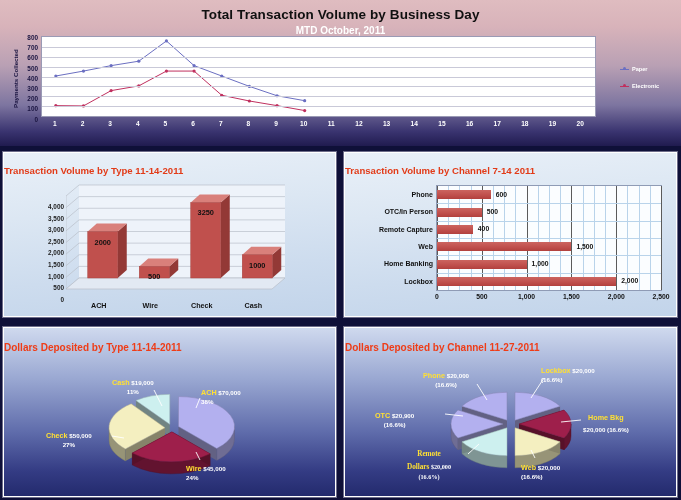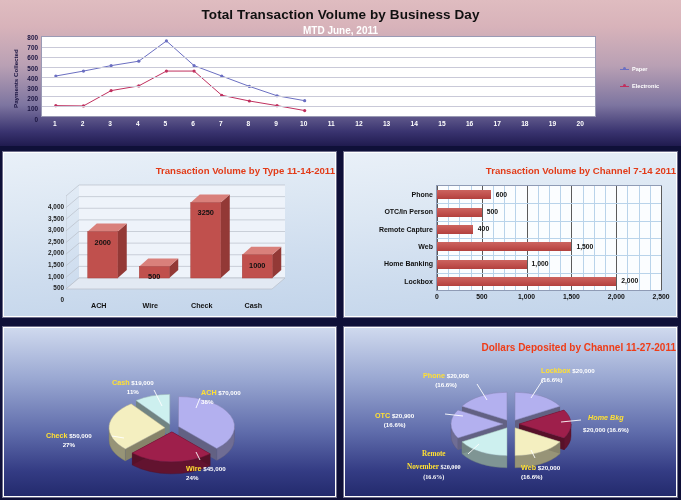--- a/index.html
+++ b/index.html
@@ -57,21 +57,21 @@
     box-shadow:0 0 0 1px #6d6d8a;
   }
   .panel-bars{background:linear-gradient(175deg,#e9f0f8 0%,#dce7f3 35%,#cddcee 70%,#c2d4ea 100%);}
   .panel-pie{background:linear-gradient(180deg,#cfd9ee 0%,#9aa8d2 30%,#5f6cab 62%,#343c84 85%,#232a6d 100%);}
   #p-tl{left:3px;  top:152px;width:333px;height:165px;}
   #p-tr{left:344px;top:152px;width:333px;height:165px;}
   #p-bl{left:3px;  top:327px;width:333px;height:170px;}
   #p-br{left:344px;top:327px;width:333px;height:170px;}
 
   .ptitle{
-    position:absolute;left:0;top:12px;width:100%;text-align:right;
+    position:absolute;left:0;top:12px;width:100%;text-align:left;
     font-size:9.6px;font-weight:bold;color:#e23b18;
   }
   .ptitle-pie{color:#ef3c17;top:14px;font-size:10px;}
 
   
   #col-yt{position:absolute;left:18px;top:40px;width:42px;height:106px;}
   #col-yt div{position:absolute;right:0;font-size:6.4px;font-weight:bold;color:#1b1b1b;line-height:7px;text-align:right;}
   #col-plot{position:absolute;left:62px;top:30px;width:248px;height:115px;}
   .col-lbl{position:absolute;top:0;width:60px;text-align:center;
     font-size:7.2px;font-weight:bold;color:#111;transform:translateX(-50%);}
@@ -100,21 +100,21 @@
   .pie-lbl .pc{color:#ffffff;font-size:6.2px;display:block;}
   .pie-lbl.ctr{text-align:center;}
 </style>
 </head>
 <body>
 
 <div id="dash">
 
   <div id="header">
     <div id="hdr-title">Total  Transaction Volume by Business Day</div>
-    <div id="hdr-sub">MTD June, 2011</div>
+    <div id="hdr-sub">MTD October, 2011</div>
     <div id="ylab">Payments Collected</div>
     <div id="yticks">
         <div style="top: 0px;">800</div>
         <div style="top: 10.2px;">700</div>
         <div style="top: 20.4px;">600</div>
         <div style="top: 30.6px;">500</div>
         <div style="top: 40.8px;">400</div>
         <div style="top: 51px;">300</div>
         <div style="top: 61.2px;">200</div>
         <div style="top: 71.4px;">100</div>
@@ -304,20 +304,21 @@
         <span style="left: 1px;">0</span>
         <span style="left: 45.8px;">500</span>
         <span style="left: 90.6px;">1,000</span>
         <span style="left: 135.4px;">1,500</span>
         <span style="left: 180.2px;">2,000</span>
         <span style="left: 225px;">2,500</span>
       </div>
   </div>
 
   <div class="panel panel-pie" id="p-bl">
+    <div class="ptitle ptitle-pie">Dollars Deposited by Type 11-14-2011</div>
     <div class="pie-stage">
       <svg id="pie1-svg" width="333" height="170">
           <path d="M 165.76879521999652 96.35081216131847 L 131.93155740681524 72.44665881884133 L 131.93155740681524 84.44665881884133 L 165.76879521999652 108.35081216131847 Z" fill="#718483"></path>
           <path d="M 165.76879521999652 96.35081216131847 L 165.76879521999652 66.35081216131847 L 165.76879521999652 78.35081216131847 L 165.76879521999652 108.35081216131847 Z" fill="#718483"></path>
           <path d="M 165.76879521999652 96.35081216131847 L 131.93155740681524 72.44665881884133 A 56 30 0 0 1 165.76879521999652 66.35081216131847 Z" fill="#cdf0ef" stroke="#9ab4b3" stroke-width="0.5"></path>
           <path d="M 230.51194910336483 98.58761125756973 A 56 30 0 0 1 212.73492512360946 120.51269018591346 L 212.73492512360946 132.51269018591347 A 56 30 0 0 0 230.51194910336483 110.58761125756973 Z" fill="#6f6d94" stroke="#5a5878" stroke-width="0.4"></path>
           <path d="M 174.51194910336483 98.58761125756973 L 174.51194910336483 68.58761125756973 L 174.51194910336483 80.58761125756973 L 174.51194910336483 110.58761125756973 Z" fill="#626183"></path>
           <path d="M 174.51194910336483 98.58761125756973 L 212.73492512360946 120.51269018591346 L 212.73492512360946 132.51269018591347 L 174.51194910336483 110.58761125756973 Z" fill="#626183"></path>
           <path d="M 174.51194910336483 98.58761125756973 L 174.51194910336483 68.58761125756973 A 56 30 0 0 1 212.73492512360946 120.51269018591346 Z" fill="#b3b0ef" stroke="#8684b3" stroke-width="0.5"></path>
           <path d="M 121.41833886921957 120.95047014414244 A 56 30 0 0 1 105.01631861566622 99.73726670854602 L 105.01631861566622 111.73726670854602 A 56 30 0 0 0 121.41833886921957 132.95047014414246 Z" fill="#979477" stroke="#7a7860" stroke-width="0.4"></path>
@@ -370,22 +371,22 @@
           <path d="M 162 99.81051177665154 L 162 127.81051177665154 A 52 28 0 0 1 116.96667900320918 113.81051177665154 Z" fill="#cdf0ef" stroke="#9ab4b3" stroke-width="0.5"></path>
           <line x1="199" y1="50" x2="186" y2="70" stroke="#ffffff" stroke-width="0.9"></line>
           <line x1="236" y1="92" x2="216" y2="94" stroke="#ffffff" stroke-width="0.9"></line>
           <line x1="190" y1="130" x2="186" y2="122" stroke="#ffffff" stroke-width="0.9"></line>
           <line x1="123" y1="126" x2="134" y2="116" stroke="#ffffff" stroke-width="0.9"></line>
           <line x1="100" y1="86" x2="118" y2="88" stroke="#ffffff" stroke-width="0.9"></line>
           <line x1="132" y1="56" x2="142" y2="72" stroke="#ffffff" stroke-width="0.9"></line>
         </svg>
       <div id="pie2-labels">
           <div class="pie-lbl" style="left: 196px; top: 35px;"><span class="nm">Lockbox</span><span class="vl"> $20,000</span><span class="pc">(16.6%)</span></div>
-          <div class="pie-lbl ctr" style="left: 238px; top: 85px;"><span class="nm" style="display: block; font-style: italic;">Home Bkg</span><span class="vl">$20,000 (16.6%)</span></div>
+          <div class="pie-lbl ctr" style="left: 238px; top: 85px;"><span class="nm" style="display: block;">Home Bkg</span><span class="vl">$20,000 (16.6%)</span></div>
           <div class="pie-lbl" style="left: 176px; top: 132px;"><span class="nm">Web</span><span class="vl"> $20,000</span><span class="pc">(16.6%)</span></div>
-          <div class="pie-lbl ctr" style="left: 62px; top: 122px; font-family: Liberation Serif, serif;"><span class="nm" style="display: block;">Remote</span><span class="nm">November</span><span class="vl"> $20,000</span><span class="pc">(16.6%)</span></div>
+          <div class="pie-lbl ctr" style="left: 62px; top: 122px; font-family: Liberation Serif, serif;"><span class="nm" style="display: block;">Remote</span><span class="nm">Dollars</span><span class="vl"> $20,000</span><span class="pc">(16.6%)</span></div>
           <div class="pie-lbl ctr" style="left: 30px; top: 80px;"><span class="nm">OTC</span><span class="vl"> $20,900</span><span class="pc">(16.6%)</span></div>
           <div class="pie-lbl ctr" style="left: 78px; top: 40px;"><span class="nm">Phone</span><span class="vl"> $20,000</span><span class="pc">(16.6%)</span></div>
         </div>
     </div>
   </div>
 
 </div>
 
 </body></html>

